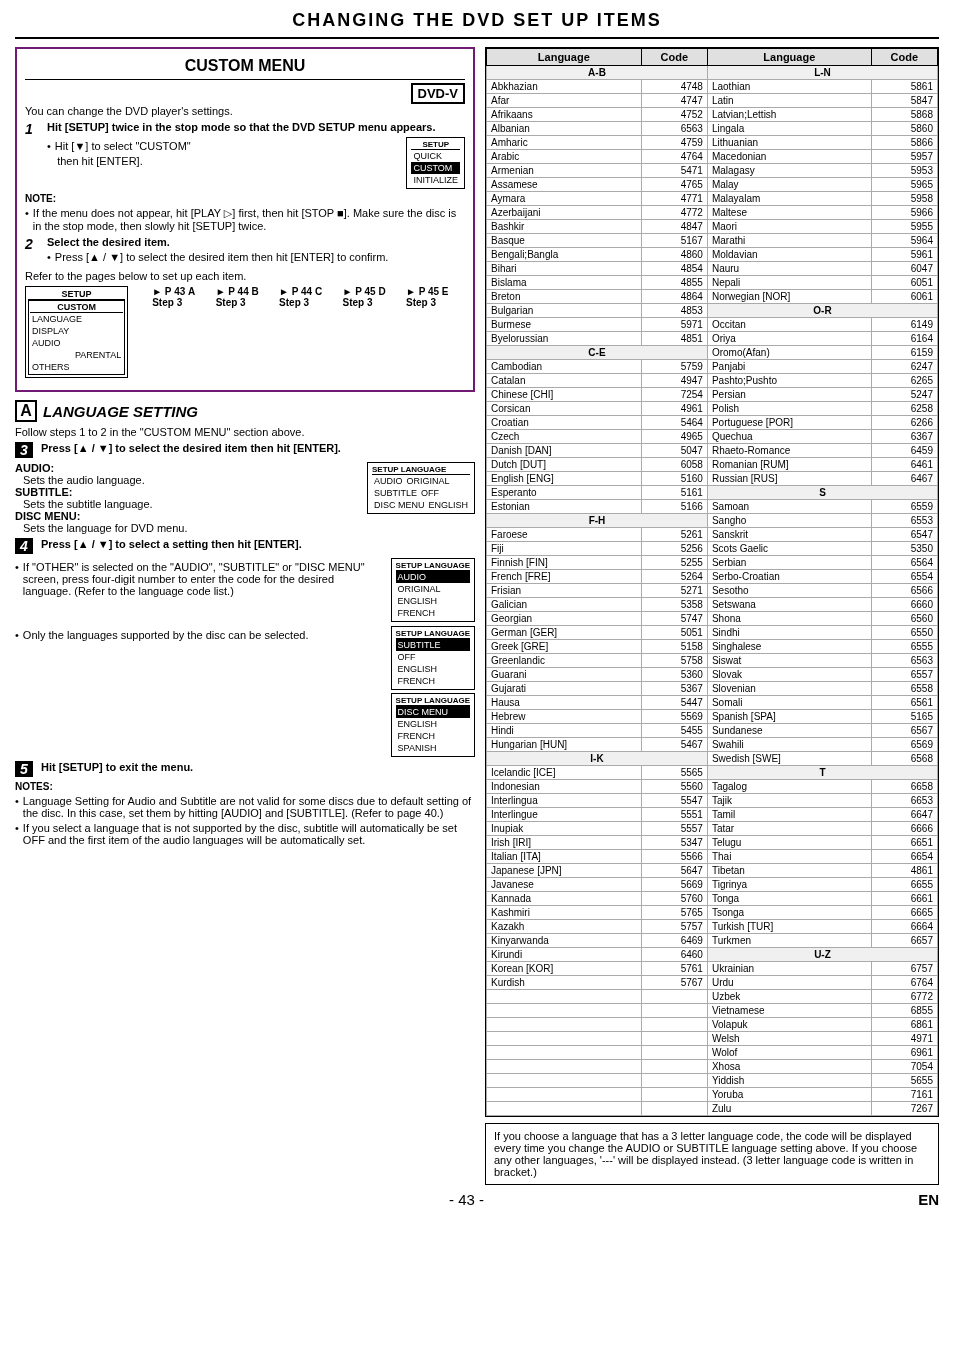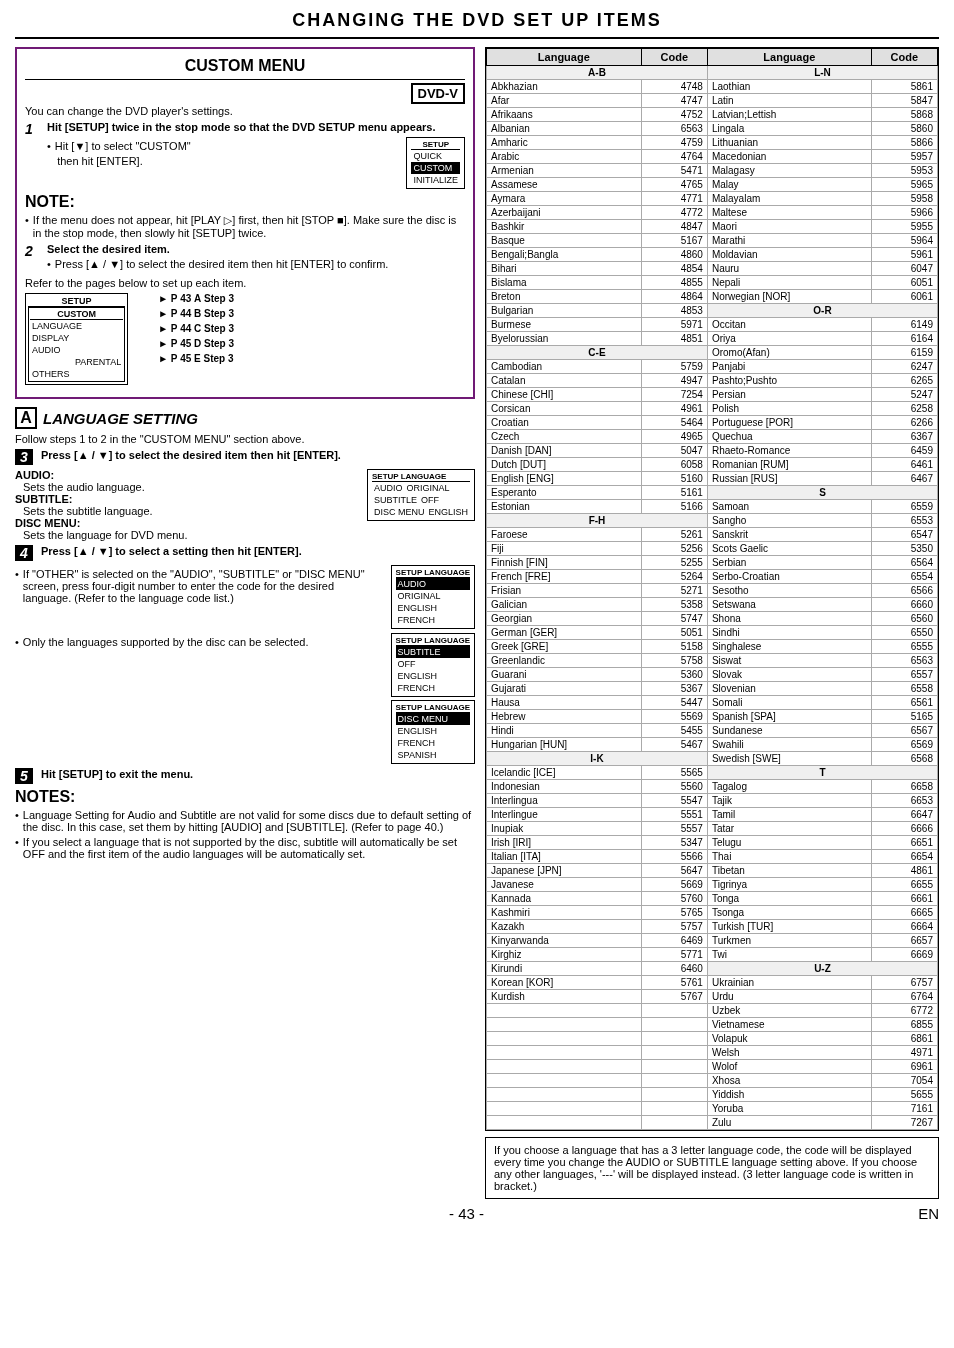--- a/index.html
+++ b/index.html
@@ -71,21 +71,21 @@
       font-size: 11px;
     }
     .bullet-item {
       display: flex;
       gap: 4px;
       font-size: 11px;
       margin: 3px 0;
     }
     .note-label {
       font-weight: bold;
-      font-size: 16px;
+      font-size: 10px;
     }
     
     .menu-screen {
       display: inline-block;
       border: 1px solid #000;
       font-size: 9px;
       padding: 2px 4px;
       background: #fff;
       margin-left: 8px;
       vertical-align: top;
@@ -160,21 +160,21 @@
       padding: 6px 8px;
       font-size: 11px;
     }
     .page-num {
       text-align: center;
       margin-top: 6px;
       font-size: 15px;
     }
     .en-badge {
       float: right;
-      font-weight: normal;
+      font-weight: bold;
     }
     
     .steps-diagram {
       display: flex;
       align-items: flex-start;
       gap: 6px;
       margin: 4px 0;
     }
     .arrow-row {
       display: flex;
@@ -265,21 +265,21 @@
               <div style="border:1px solid #000; padding:1px;">
                 <div style="font-weight:bold; border-bottom:1px solid #000; text-align:center;">CUSTOM</div>
                 <div style="padding:1px 2px;">LANGUAGE</div>
                 <div style="padding:1px 2px;">DISPLAY</div>
                 <div style="padding:1px 2px;">AUDIO</div>
                 <div style="padding:1px 2px;margin-left:43px;">PARENTAL</div>
                 <div style="padding:1px 2px;">OTHERS</div>
               </div>
             </div>
           </div>
-          <div style="display:flex; flex-direction:column; gap:4px; margin-left:24px; font-size:10px;">
+          <div style="display:flex; flex-direction:row; gap:4px; margin-left:18px; font-size:10px;">
             <div class="arrow-row">
               <span>► P 43 <b>A</b> Step <b>3</b></span>
             </div>
             <div class="arrow-row">
               <span>► P 44 <b>B</b> Step <b>3</b></span>
             </div>
             <div class="arrow-row">
               <span>► P 44 <b>C</b> Step <b>3</b></span>
             </div>
             <div class="arrow-row">
@@ -797,26 +797,20 @@
                 <td>Turkish [TUR]</td>
                 <td class="code">6664</td>
               </tr>
               <tr>
                 <td>Kinyarwanda</td>
                 <td class="code">6469</td>
                 <td>Turkmen</td>
                 <td class="code">6657</td>
               </tr>
               <tr>
-                <td>Kirghiz</td>
-                <td class="code">5771</td>
-                <td>Twi</td>
-                <td class="code">6669</td>
-              </tr>
-              <tr>
                 <td>Kirundi</td>
                 <td class="code">6460</td>
                 <td colspan="2" class="section-divider">U-Z</td>
               </tr>
               <tr>
                 <td>Korean [KOR]</td>
                 <td class="code">5761</td>
                 <td>Ukrainian</td>
                 <td class="code">6757</td>
               </tr>

